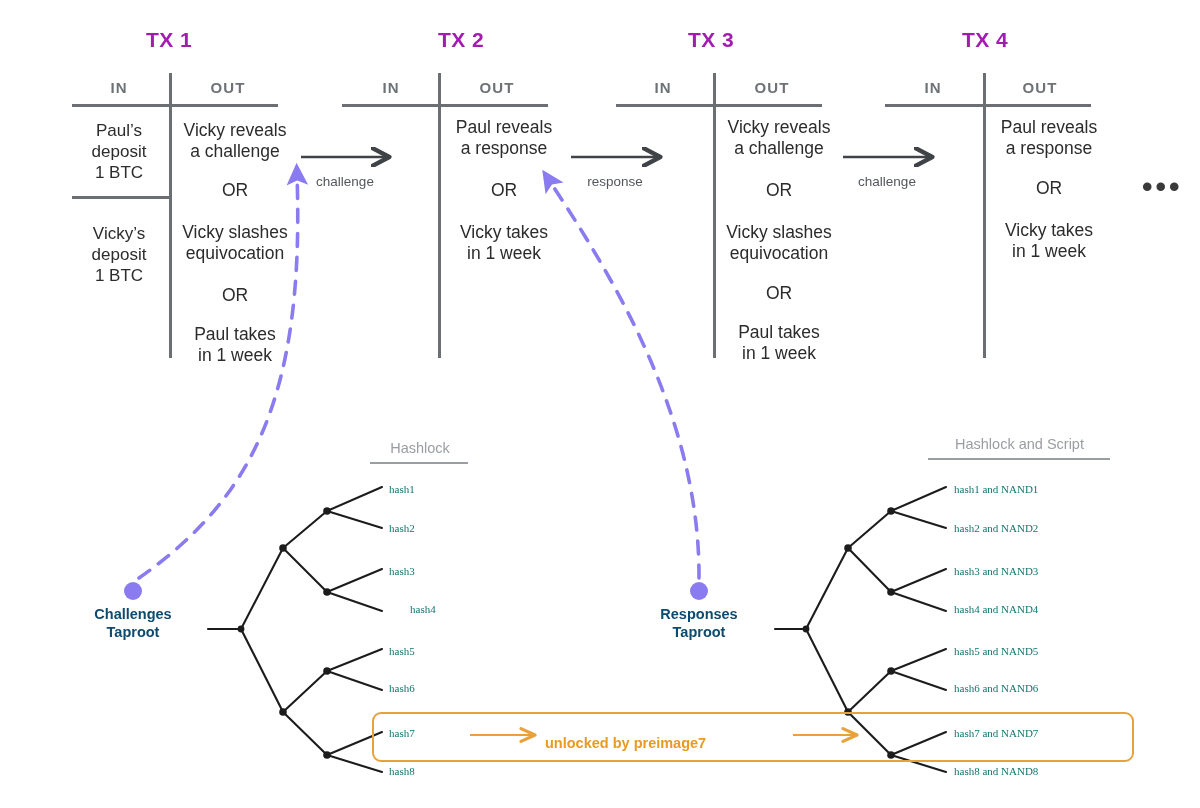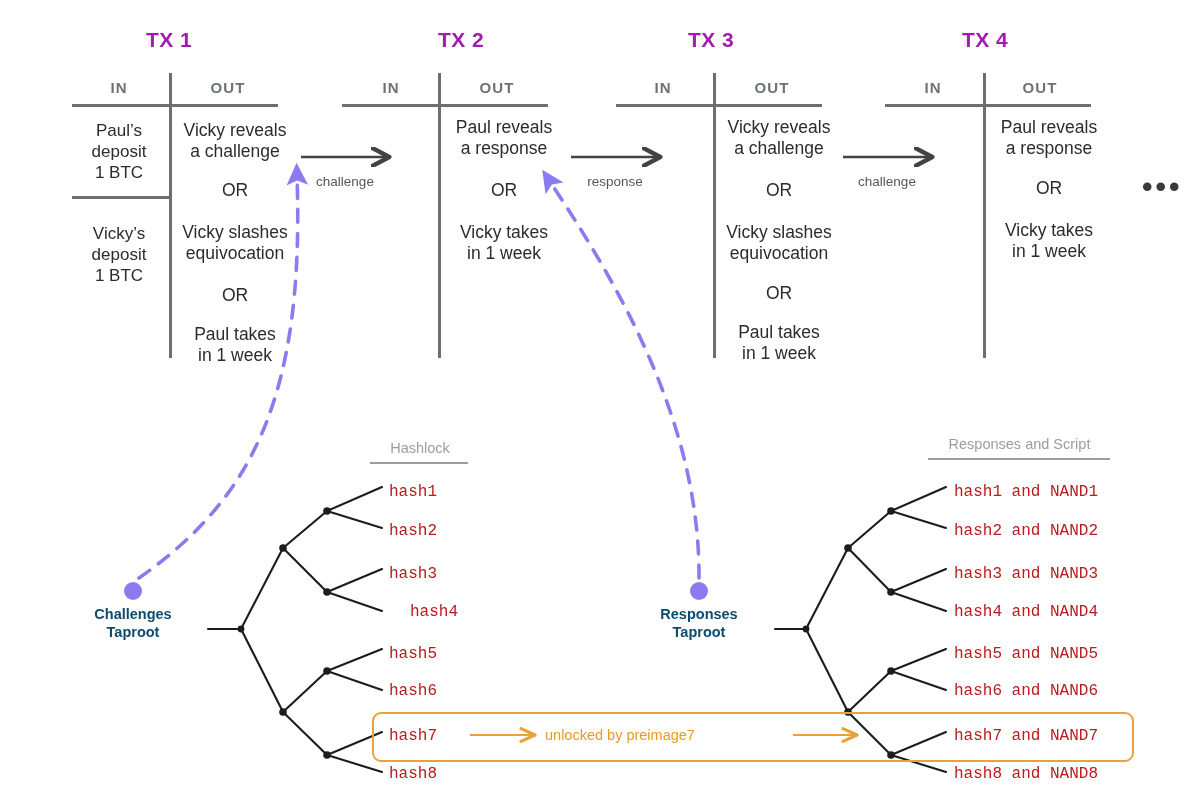--- a/index.html
+++ b/index.html
@@ -39,36 +39,37 @@
   }
 
   
   .taproot-label{
     font-size:14.5px;font-weight:bold;color:#0c4a6e;
     text-align:center;line-height:18px;white-space:pre-line;
   }
 
   
   .leaf{
-    font-family:Liberation Mono, monospace;
-    font-size:16px;color:#b91c1c;white-space:pre;
+    font-family:Liberation Serif, serif;
+    font-size:11px;color:#0f766e;white-space:pre;
   }
   .tree-head{
     font-size:14.5px;color:#9a9da1;text-align:center;white-space:nowrap;
   }
   .tree-head-rule{background:#9a9da1;height:2px;}
 
   
   .hl-box{
     border:2px solid #e9a23b;border-radius:9px;
     background:transparent;
   }
   .hl-text{
-    font-size:14.5px;font-weight:normal;color:#e99a22;
+    font-size:14.5px;font-weight:bold;color:#e99a22;
     white-space:nowrap;
+    margin-top:8px;
   }
   .ellipsis{
     font-size:30px;font-weight:bold;color:#3a3a3a;letter-spacing:3px;line-height:1;
   }
   svg{overflow:visible;}
 </style>
 </head>
 <body>
 
 <div id="stage">
@@ -226,21 +227,21 @@
 
   <div class="abs leaf" style="left:389px;top:483px;">hash1</div>
   <div class="abs leaf" style="left:389px;top:522px;">hash2</div>
   <div class="abs leaf" style="left:389px;top:565px;">hash3</div>
   <div class="abs leaf" style="left:389px;top:603px;margin-left:21px;">hash4</div>
   <div class="abs leaf" style="left:389px;top:645px;">hash5</div>
   <div class="abs leaf" style="left:389px;top:682px;">hash6</div>
   <div class="abs leaf" style="left:389px;top:727px;">hash7</div>
   <div class="abs leaf" style="left:389px;top:765px;">hash8</div>
 
-  <div class="abs tree-head" style="left:932px;top:436px;width:175px;">Responses and Script</div>
+  <div class="abs tree-head" style="left:932px;top:436px;width:175px;">Hashlock and Script</div>
   <div class="abs tree-head-rule" style="left:928px;top:458px;width:182px;"></div>
 
   <div class="abs leaf" style="left:954px;top:483px;">hash1 and NAND1</div>
   <div class="abs leaf" style="left:954px;top:522px;">hash2 and NAND2</div>
   <div class="abs leaf" style="left:954px;top:565px;">hash3 and NAND3</div>
   <div class="abs leaf" style="left:954px;top:603px;">hash4 and NAND4</div>
   <div class="abs leaf" style="left:954px;top:645px;">hash5 and NAND5</div>
   <div class="abs leaf" style="left:954px;top:682px;">hash6 and NAND6</div>
   <div class="abs leaf" style="left:954px;top:727px;">hash7 and NAND7</div>
   <div class="abs leaf" style="left:954px;top:765px;">hash8 and NAND8</div>

